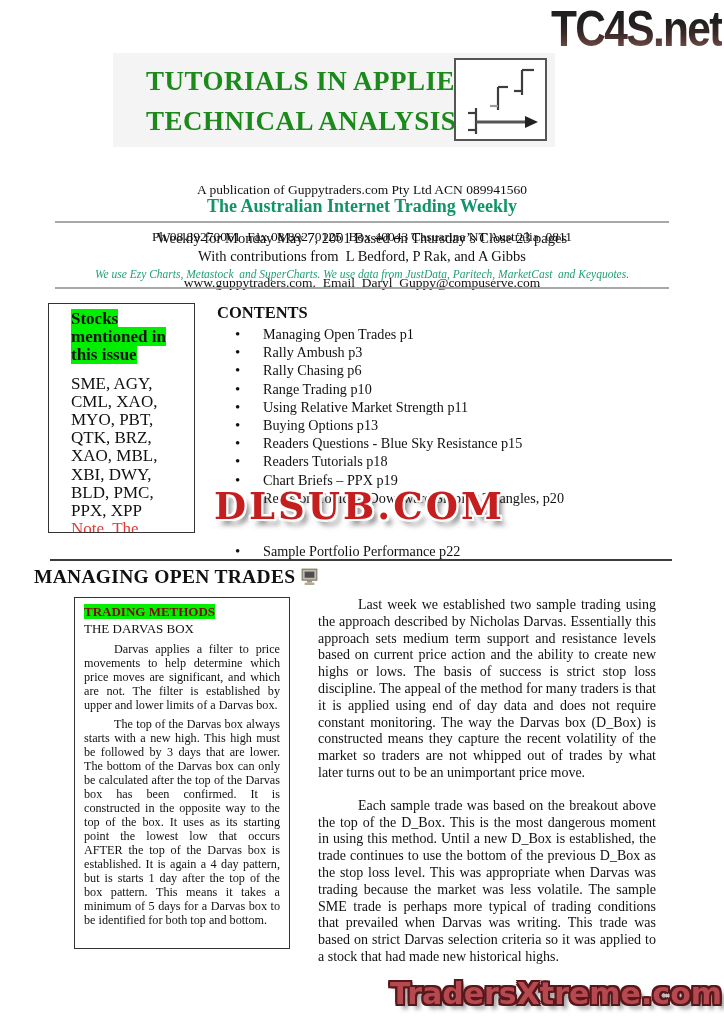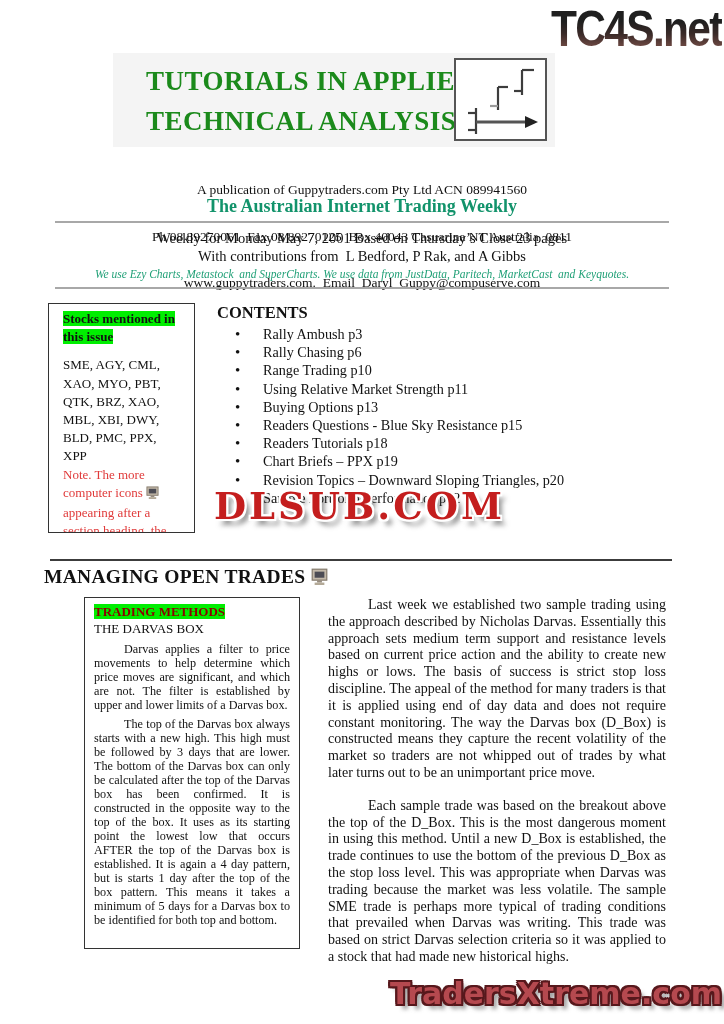--- a/index.html
+++ b/index.html
@@ -68,40 +68,40 @@
 
   
   .issue { position:absolute; left:0; top:230px; width:724px; text-align:center; }
   .issue .l1, .issue .l2 { font-size:14.5px; line-height:17.5px; white-space:pre-wrap; }
   .issue .l3 { font-size:11.5px; font-style:italic; color:#21a077; margin-top:3px; white-space:pre-wrap; }
 
   
   .contents-row { position:absolute; left:48px; top:303px; width:626px; display:flex; }
   .stocks-box {
     width:147px; height:230px; border:1px solid #333;
-    padding:6px 14px; font-size:13px; line-height:18.2px; flex:none; overflow:hidden;
+    padding:6px 22px; font-size:17px; line-height:18.2px; flex:none; overflow:hidden;
   }
   .stocks-heading { display:inline; background:#00ee00; font-weight:bold; }
   .stocks-list { margin-top:10px; }
   .stocks-note { color:#e03a3a; }
   .pc-icon { display:inline-block; vertical-align:-2px; }
 
   .contents-block { margin-left:22px; padding-top:0; }
   .contents-heading { font-weight:bold; font-size:16.5px; line-height:20px; }
   .contents-list { list-style:none; margin-top:2px; }
   .contents-list li {
     position:relative; padding-left:46px; font-size:14.2px; line-height:18.2px;
   }
   .contents-list li::before {
     content:"\2022"; position:absolute; left:18px; font-size:15px;
   }
   .contents-list li:nth-of-type(11) { height:35px; }
 
   
-  .article { position:absolute; left:44px; top:566px; width:622px; }
+  .article { position:absolute; left:34px; top:566px; width:622px; }
   .article-heading { font-weight:bold; font-size:19.5px; letter-spacing:.3px; }
   .article-cols { display:flex; margin-top:7px; }
   .method-box {
     flex:none; width:216px; height:352px; border:1px solid #333;
     padding:7px 9px; font-size:12.2px; line-height:14px;margin-left:40px;
   }
   .method-label { display:inline; background:#00ee00; color:#8b0000; font-weight:bold; font-size:13px; }
   .method-title { font-size:13px; line-height:17px; margin-top:1px; }
   .method-box p { text-align:justify; text-indent:30px; margin-top:5px; }
   .article-right { margin-left:28px; width:392px; font-size:14px; line-height:16.8px; }
@@ -177,20 +177,21 @@
           </svg>
         </span>
         <span>appearing after a section heading, the more advanced the material.</span>
       </div>
     </div>
 
     <div class="contents-block">
       <div class="contents-heading">CONTENTS</div>
       <ol class="contents-list">
 
+          <li>Managing Open Trades p1</li>
 
           <li>Rally Ambush p3</li>
 
           <li>Rally Chasing p6</li>
 
           <li>Range Trading p10</li>
 
           <li>Using Relative Market Strength p11</li>
 
           <li>Buying Options p13</li>

